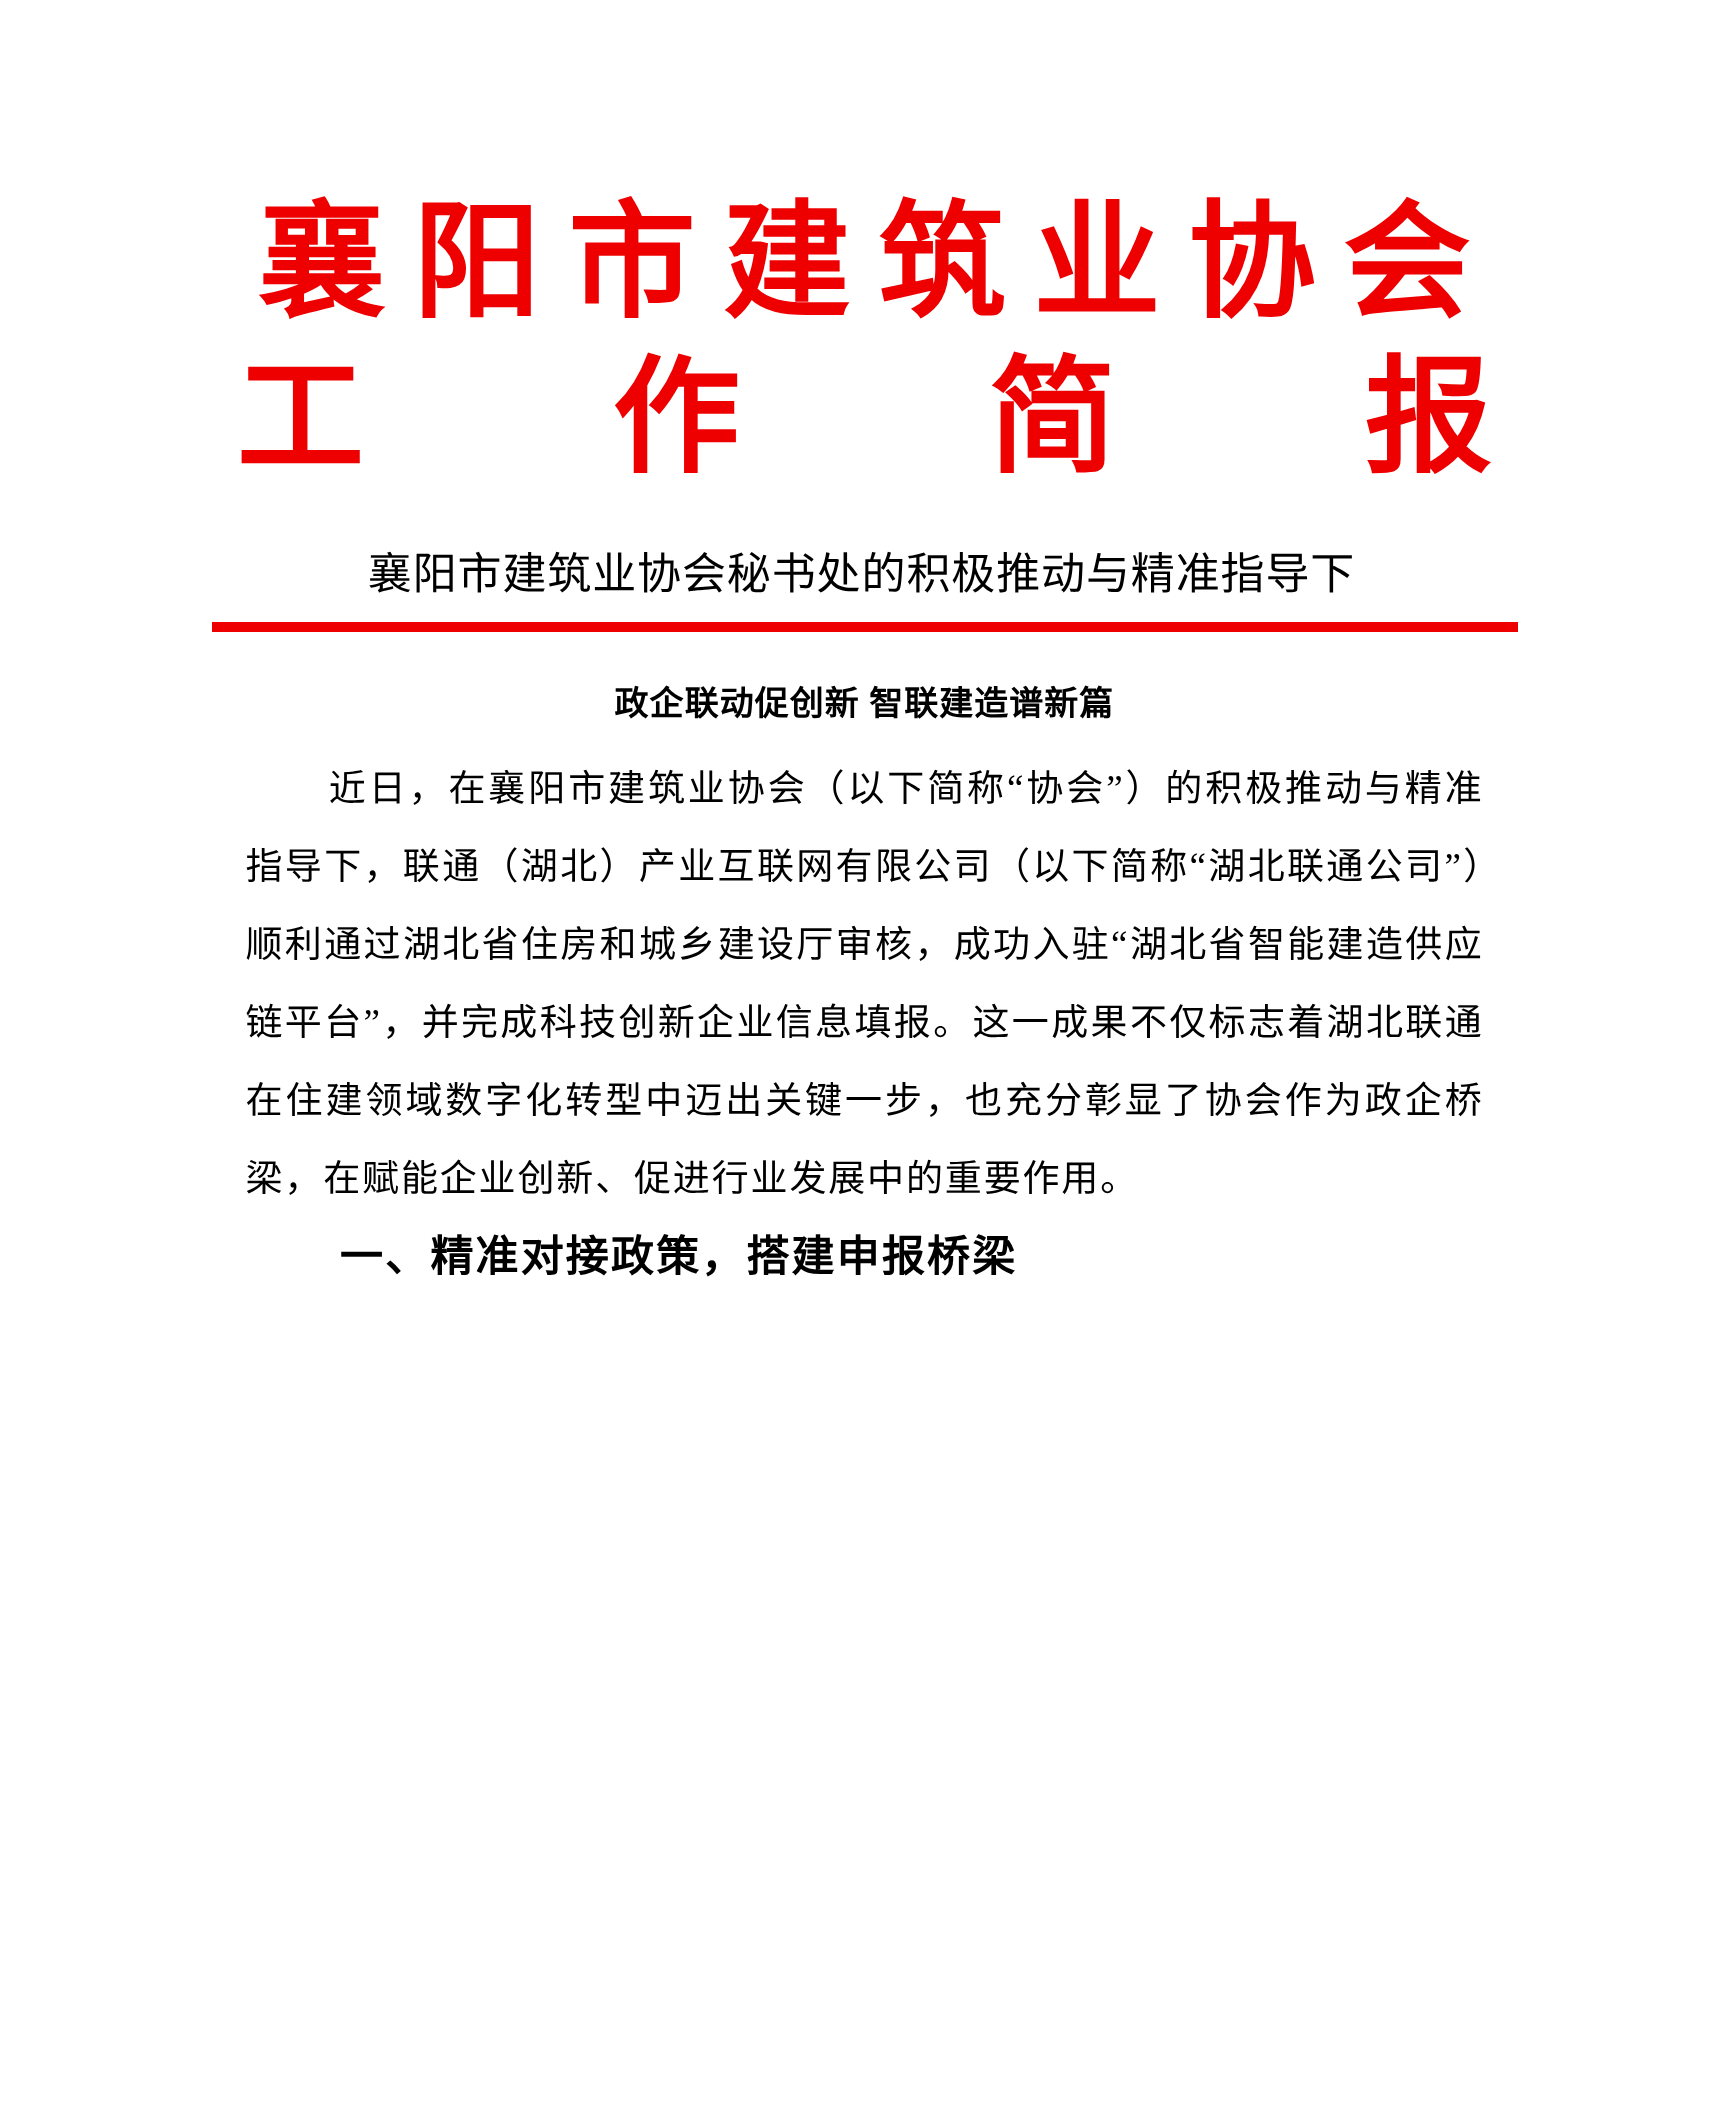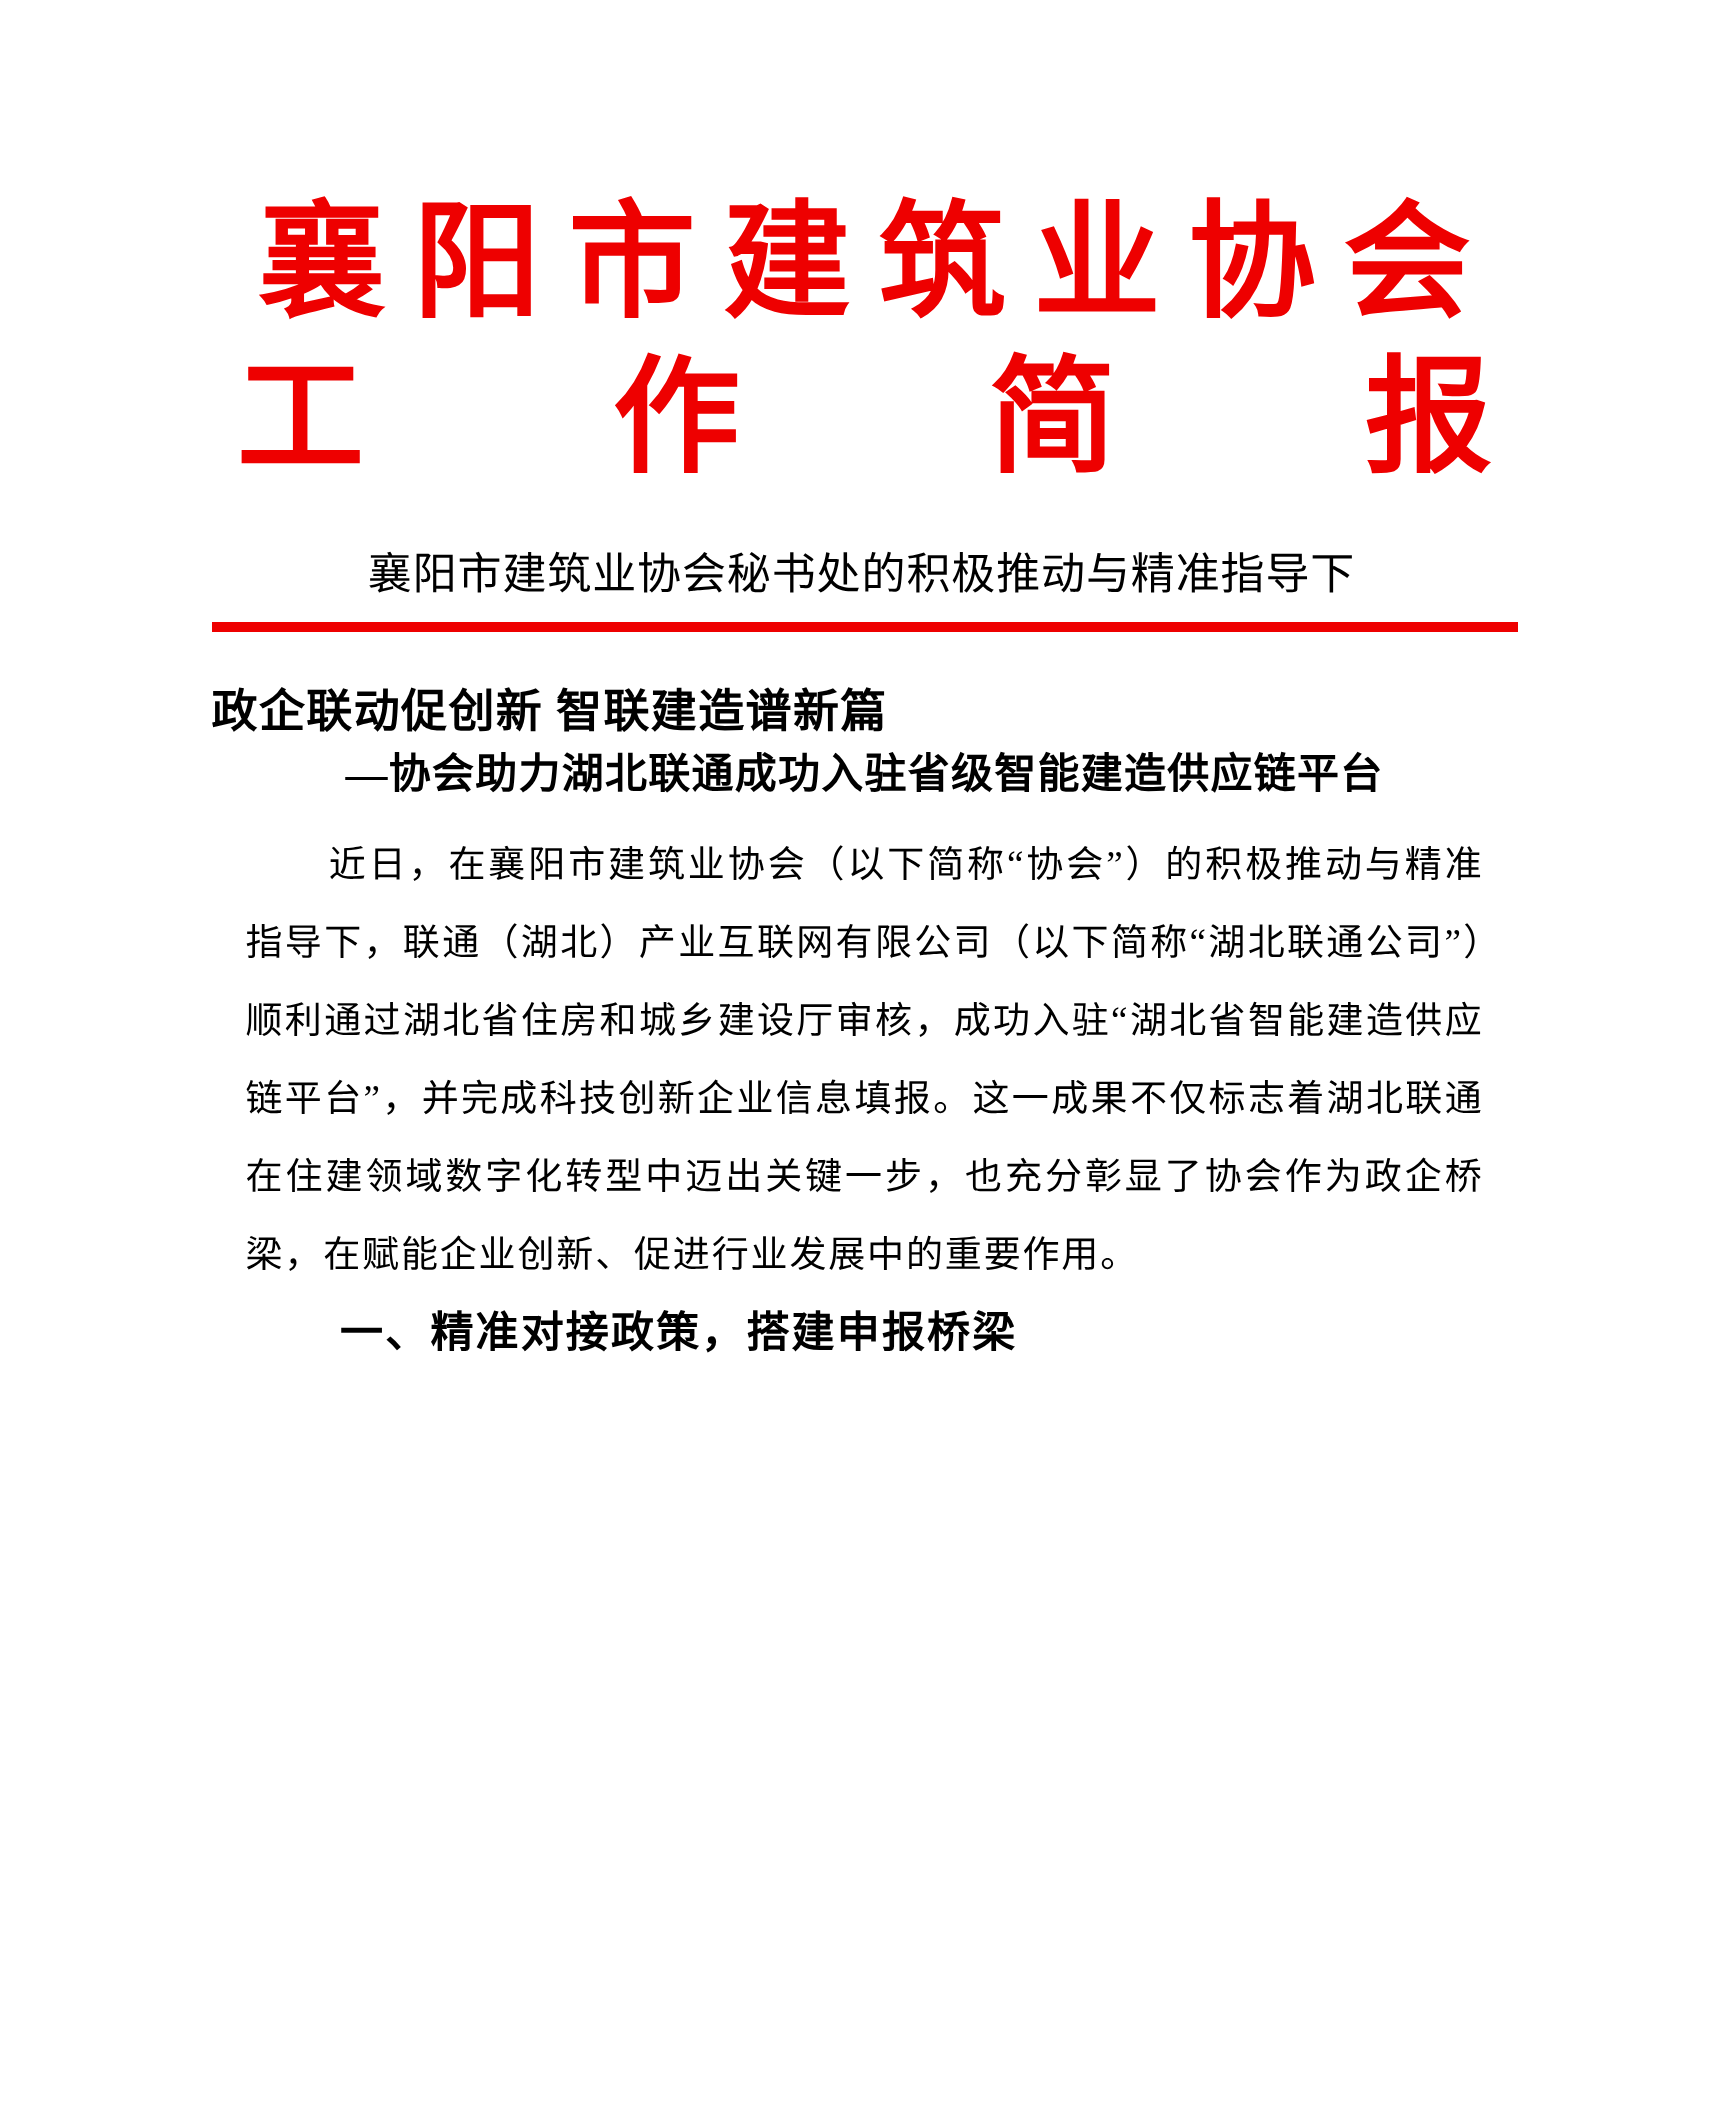--- a/index.html
+++ b/index.html
@@ -42,23 +42,23 @@
   .rule {
     border: none;
     height: 9.7px;
     width: 100%;
     background: var(--red);
     margin: 18px 0 0 0;
   }
   
   .article-title {
     margin: 49px 0 0 0;
-    font-size: 46px;
+    font-size: 34px;
     font-weight: bold;
-    text-align: left;
+    text-align: center;
     letter-spacing: 0.03em;
     line-height: 1.35;
   }
   .article-subtitle {
     margin: 3.4px 0 0 0;
     font-size: 42px;
     font-weight: bold;
     text-align: center;
     letter-spacing: 0.03em;
     line-height: 1.35;
@@ -112,21 +112,20 @@
 
   <div class="meta-row">
     <span>襄阳市建筑业协会秘书处</span>
     <span>的积极推动与精准指导下</span>
   </div>
 
   <hr class="rule">
 
   <main>
     <h1 class="article-title">政企联动促创新 智联建造谱新篇</h1>
-    <h2 class="article-subtitle">—协会助力湖北联通成功入驻省级智能建造供应链平台</h2>
 
     <div class="body">
       <p>近日，在襄阳市建筑业协会（以下简称“协会”）的积极推动与精准指导下，联通（湖北）产业互联网有限公司（以下简称“湖北联通公司”）顺利通过湖北省住房和城乡建设厅审核，成功入驻“湖北省智能建造供应链平台”，并完成科技创新企业信息填报。这一成果不仅标志着湖北联通在住建领域数字化转型中迈出关键一步，也充分彰显了协会作为政企桥梁，在赋能企业创新、促进行业发展中的重要作用。</p>
       <h3 class="section-heading">一、精准对接政策，搭建申报桥梁</h3>
     </div>
   </main>
 
 </div>
 
 

